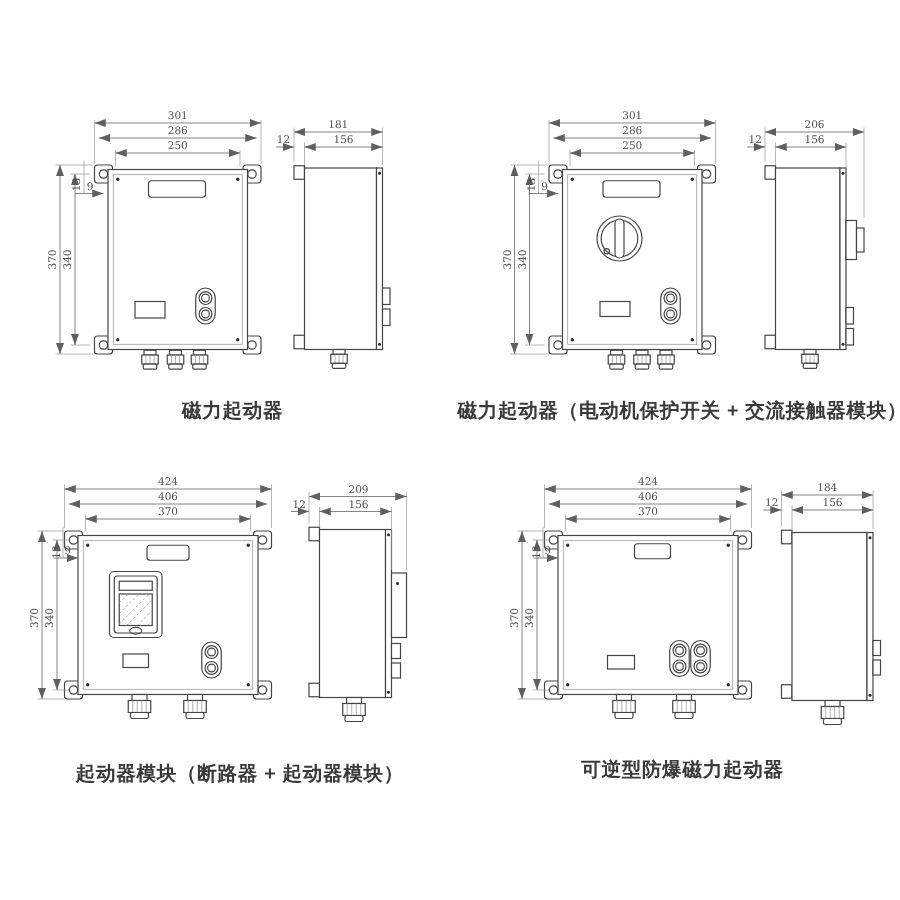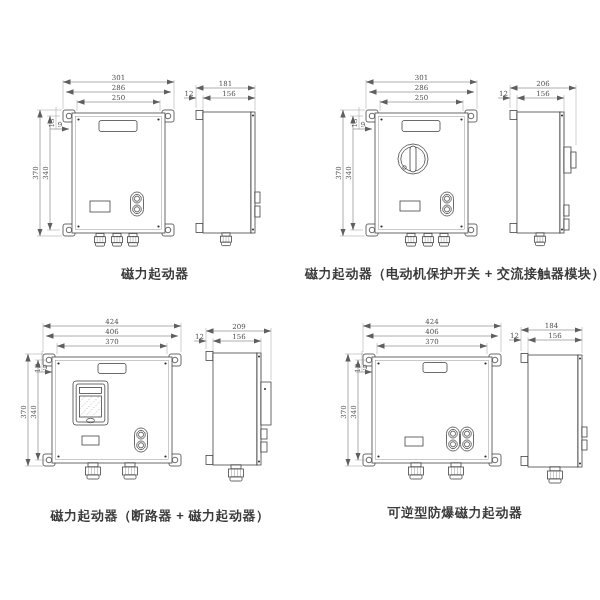--- a/index.html
+++ b/index.html
@@ -299,14 +299,14 @@
       <path class="d" d="M528,340 H582" marker-start="url(#ar)" marker-end="url(#ar)"></path>
       <text class="t" x="555" y="337.5">156</text>
       <path class="d" d="M509,340 H521" marker-end="url(#ar)"></path>
       <text class="t" x="514.5" y="337.5">12</text>
     </g>
   </g>
 </svg>
 
 <div class="cap" style="left:0;top:265px">磁力起动器</div>
 <div class="cap" style="left:300px;top:265px">磁力起动器（电动机保护开关 + 交流接触器模块）</div>
-<div class="cap" style="left:5px;top:507px">磁力起动器（断路器 + 磁力起动器）</div>
+<div class="cap" style="left:5px;top:507px">起动器模块（断路器 + 起动器模块）</div>
 <div class="cap" style="left:300px;top:504px">可逆型防爆磁力起动器</div>
 
 </body></html>

